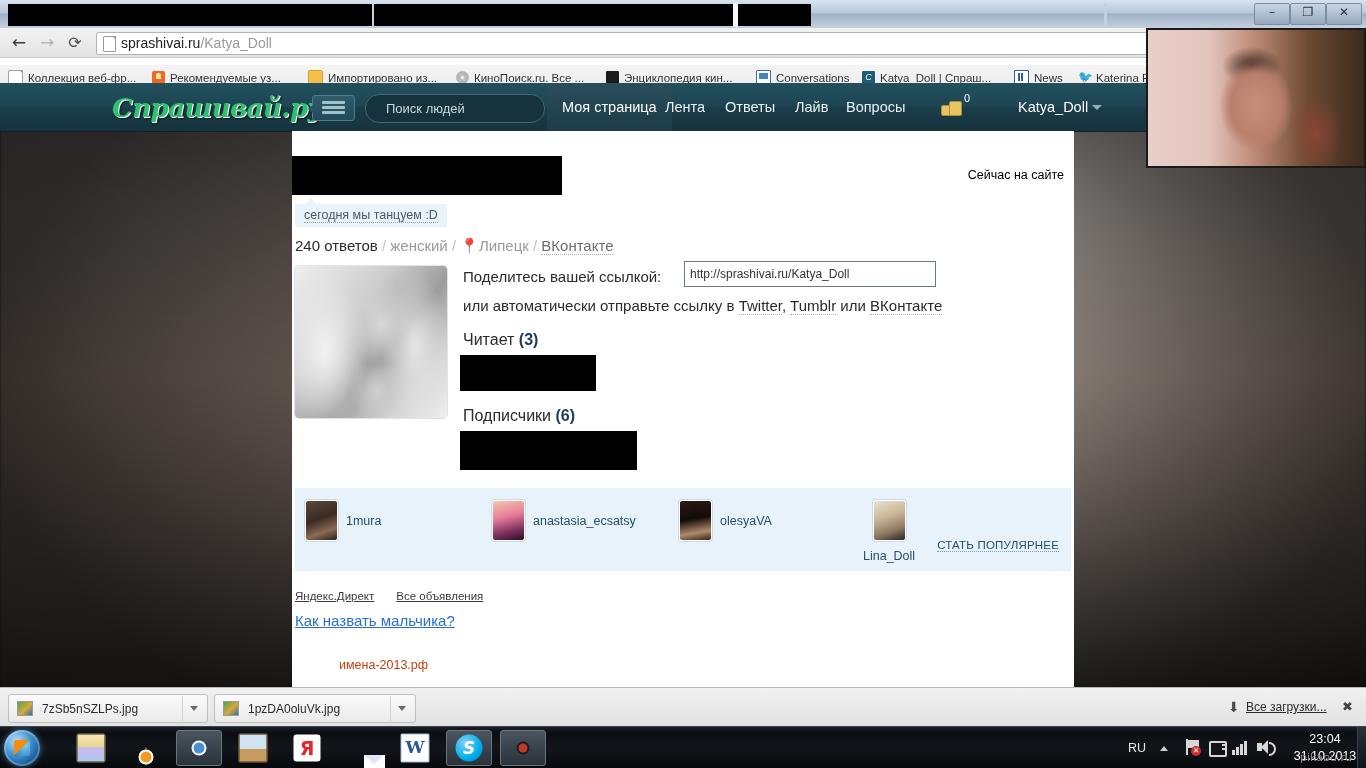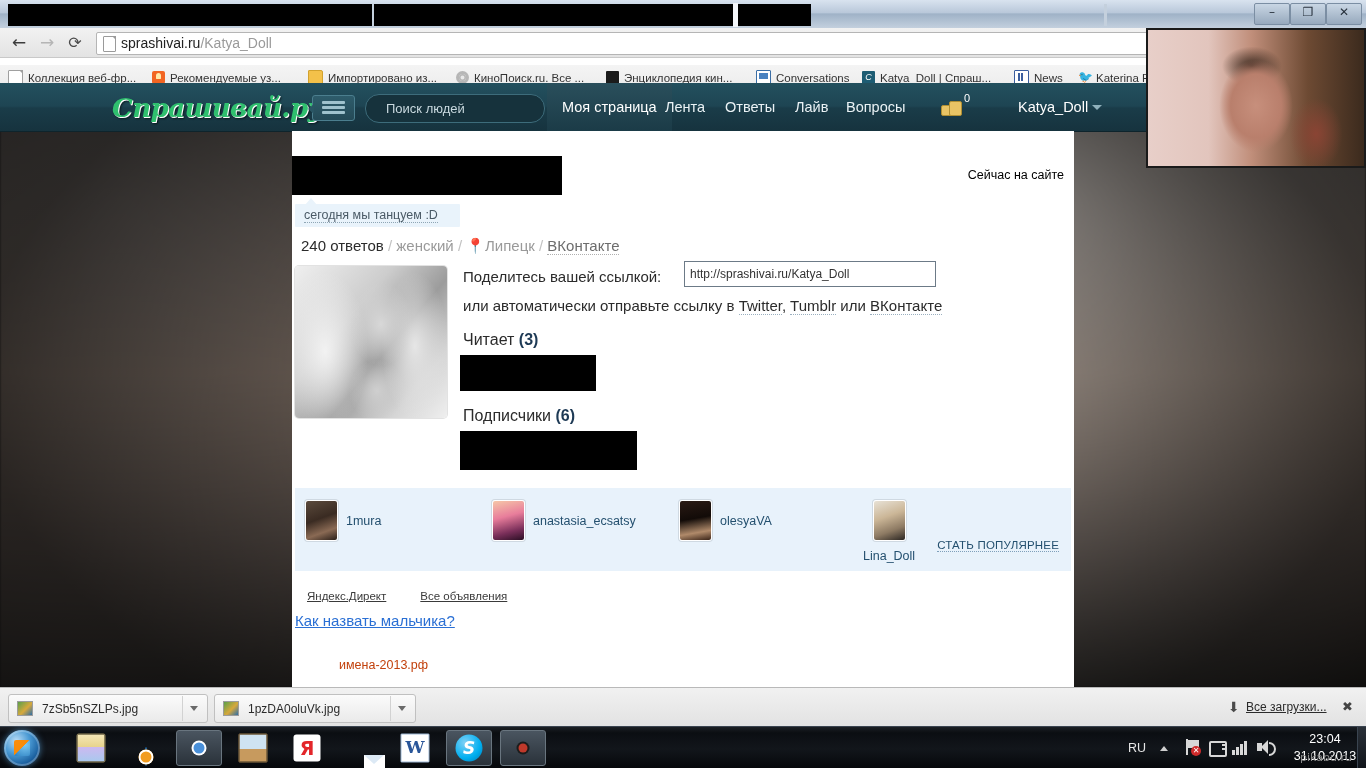--- a/index.html
+++ b/index.html
@@ -148,27 +148,27 @@
 
   
   #content-card{
     position:absolute;left:292px;top:48px;width:782px;height:556px;background:#fff;
   }
 
   #name-redacted{position:absolute;left:0px;top:25px;width:270px;height:39px;background:#000;}
   #online-label{position:absolute;right:10px;top:37px;font-size:12.5px;color:#000000;}
 
   #status-bubble{
-    position:absolute;left:3px;top:73px;padding:4px 22px 5px 9px;background:#e9f3fb;
+    position:absolute;left:3px;top:73px;padding:4px 9px 5px 9px;background:#e9f3fb;
     font-size:12.5px;color:#4a5a66;border-radius:1px;
   }
   #status-bubble .dotted{border-bottom:1px dotted #8fa6b5;}
   #status-tail{position:absolute;left:13px;top:67px;width:0;height:0;border-left:6px solid transparent;border-right:6px solid transparent;border-bottom:7px solid #e9f3fb;}
 
-  #meta-row{position:absolute;left:9px;top:106px;font-size:15px;color:#9a9a9a;white-space:nowrap;}
+  #meta-row{position:absolute;left:3px;top:106px;font-size:15px;color:#9a9a9a;white-space:nowrap;}
   #meta-row b{color:#2b2b2b;font-weight:normal;}
   #meta-row .sep{color:#c2c2c2;}
   #meta-row .pin{color:#7f7f7f;}
   #meta-row a{color:#6d6d6d;text-decoration:none;border-bottom:1px dotted #b0b0b0;}
 
   #avatar{
     position:absolute;left:3px;top:135px;width:152px;height:152px;border-radius:4px;
     background:
       radial-gradient(ellipse 45px 60px at 86px 58px, #d8d8d8, rgba(216,216,216,0) 70%),
       radial-gradient(ellipse 60px 110px at 30px 85px, #f2f2f2, rgba(242,242,242,0) 72%),
@@ -210,21 +210,21 @@
   #av2{background:linear-gradient(165deg,#f6c7a8,#e87d9b 40%,#7a2f5a 75%,#2b0f24);}
   #av3{background:linear-gradient(170deg,#2a1a14,#120b08 45%,#b08a6a 78%,#3a2418);}
   #av4{background:linear-gradient(160deg,#e8e2d6,#cbb697 40%,#8d7a63 72%,#2b2622);}
   #become-popular{
     position:absolute;right:12px;top:51px;font-size:11.5px;color:#24506f;letter-spacing:0.2px;
     border-bottom:1px dotted #7fa0bb;white-space:nowrap;
   }
 
   
   #ad-head{position:absolute;left:3px;top:459px;font-size:11.5px;white-space:nowrap;}
-  #ad-head a{color:#3a3a3a;text-decoration:underline;margin-right:22px;margin-left:12px;}
+  #ad-head a{color:#3a3a3a;text-decoration:underline;margin-right:22px;}
   #ad-title{position:absolute;left:3px;top:481px;font-size:15px;color:#2a6fd4;text-decoration:underline;white-space:nowrap;}
   #ad-desc{position:absolute;left:3px;top:507px;font-size:12.5px;color:#2b2b2b;white-space:nowrap;}
   #ad-url{position:absolute;left:3px;top:527px;font-size:12.5px;color:#c2410c;white-space:nowrap;margin-left:44px;}
 
   
   #webcam{
     position:absolute;left:1146px;top:28px;width:220px;height:140px;
     border:2px solid #1a1a1a;box-sizing:border-box;
     background:
       radial-gradient(ellipse 46px 58px at 108px 76px, #c78f7c 0%, #b97f6c 55%, rgba(185,127,108,0) 80%),

